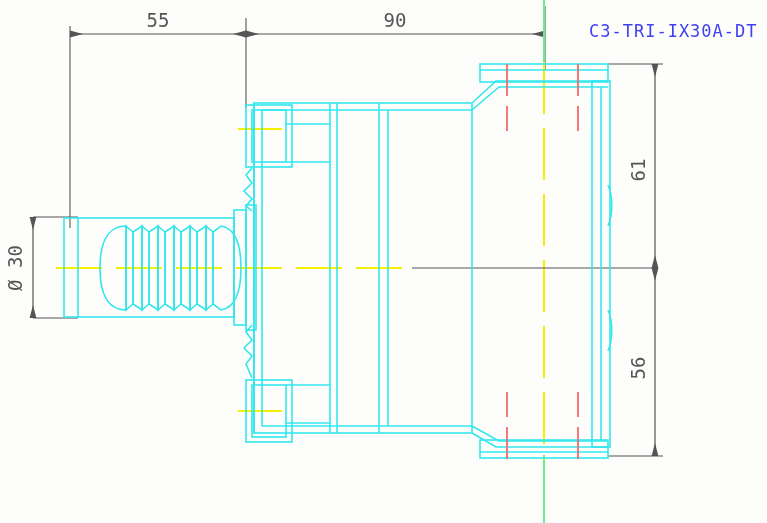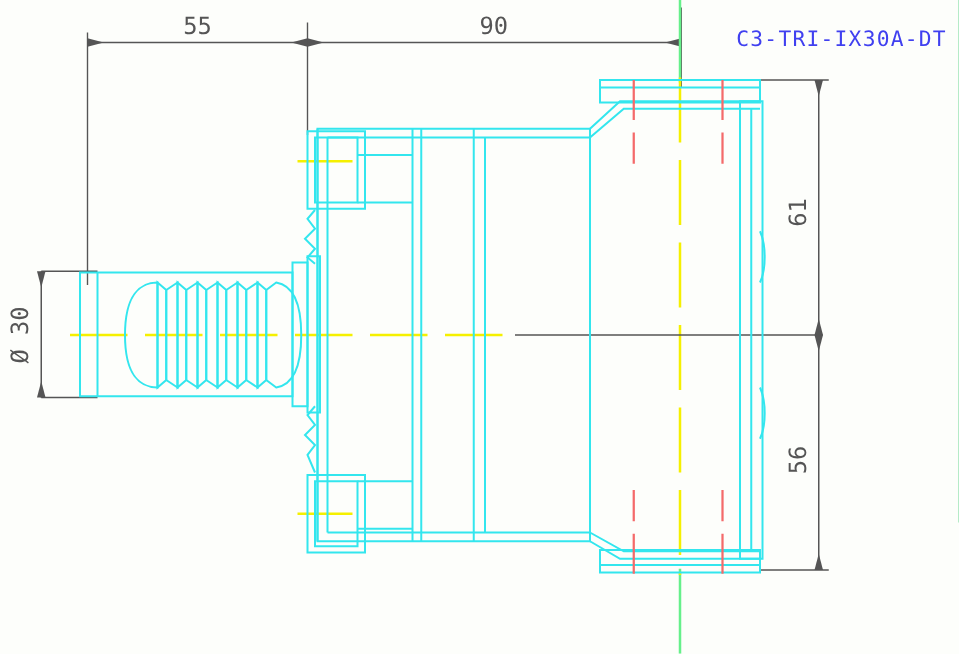--- a/index.html
+++ b/index.html
@@ -13,21 +13,21 @@
     height: 523px;
     overflow: hidden;
     font-family: "DejaVu Sans Mono", monospace;
     position: relative;
   }
   #drawing-root {
     position: absolute;
     left: 0; top: 0;
     width: 767px;
     height: 418px;
-    background: #22c55e;
+    background: #15803d;
   }
   svg#cad-canvas {
     display: block;
     width: 767px;
     height: 523px;
   }
   .dim-text {
     font-family: "DejaVu Sans Mono", monospace;
     font-size: 19px;
     fill: #555555;

